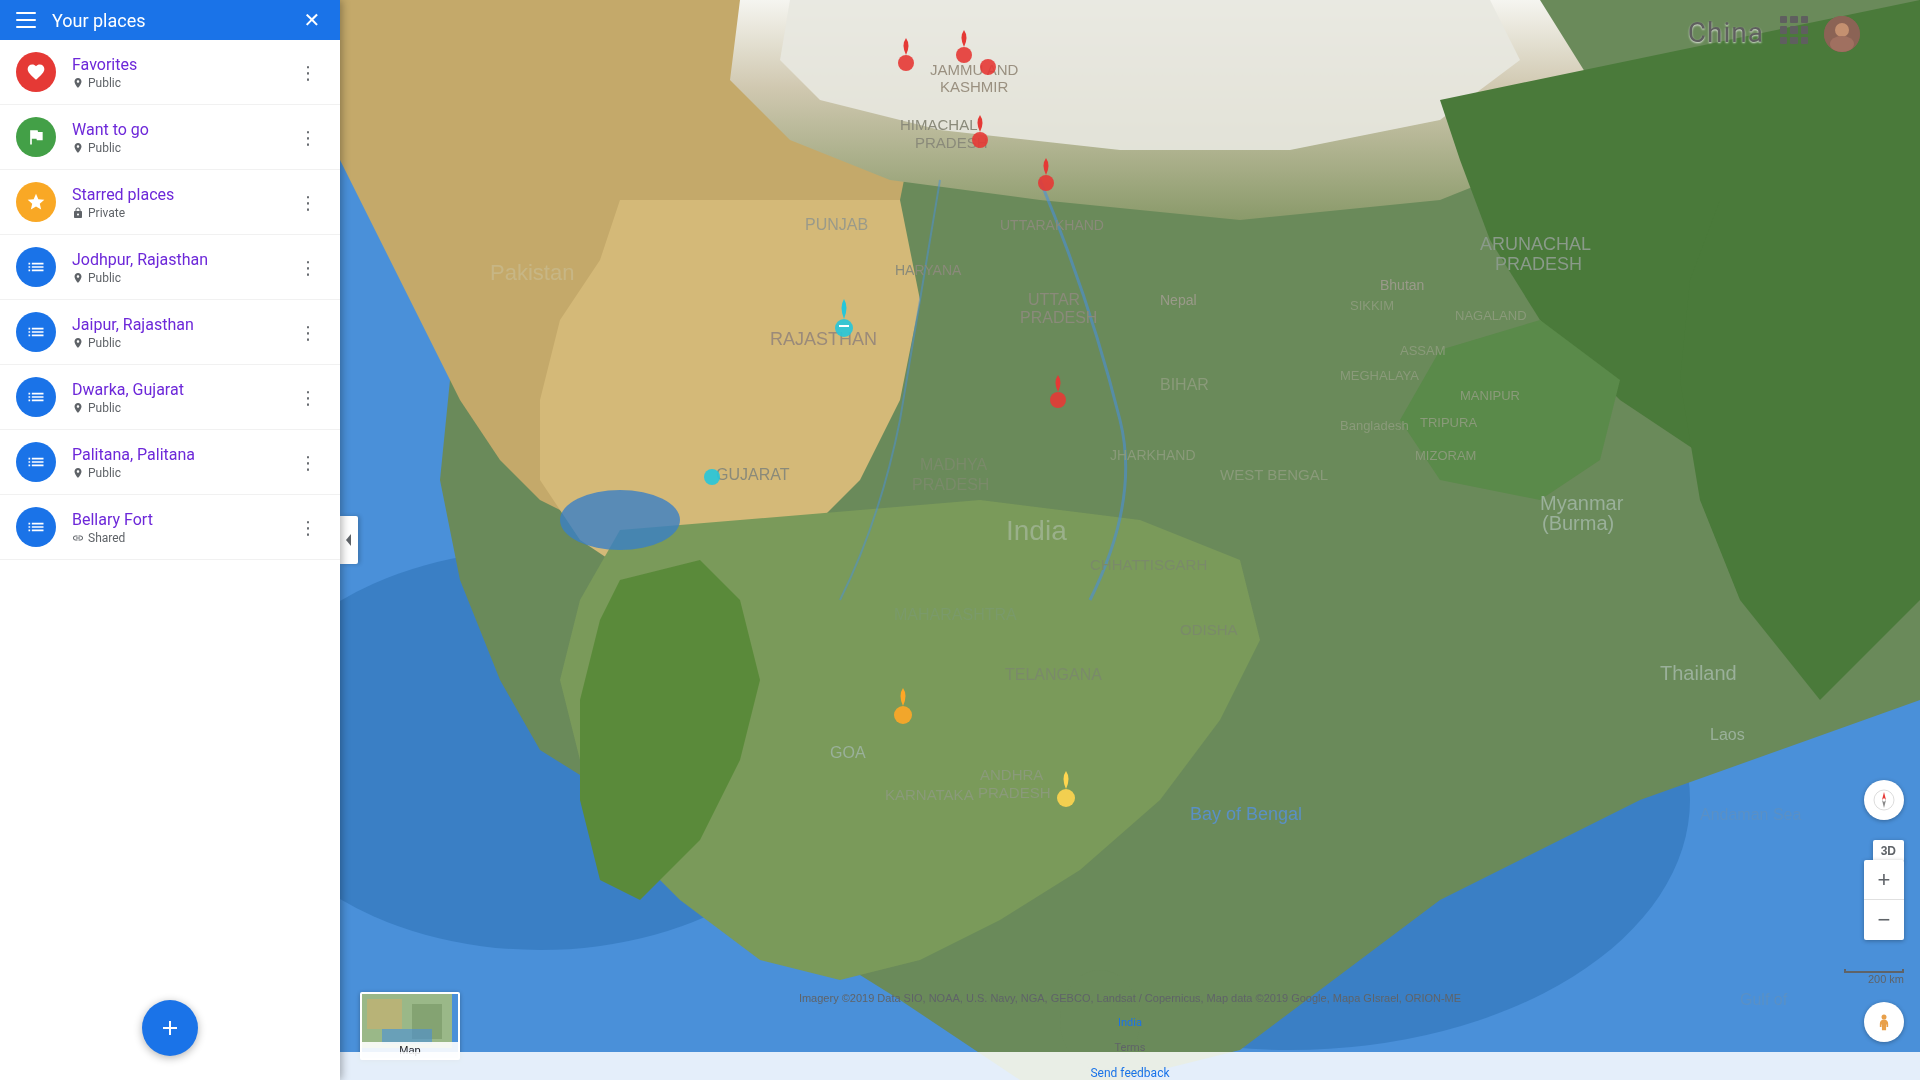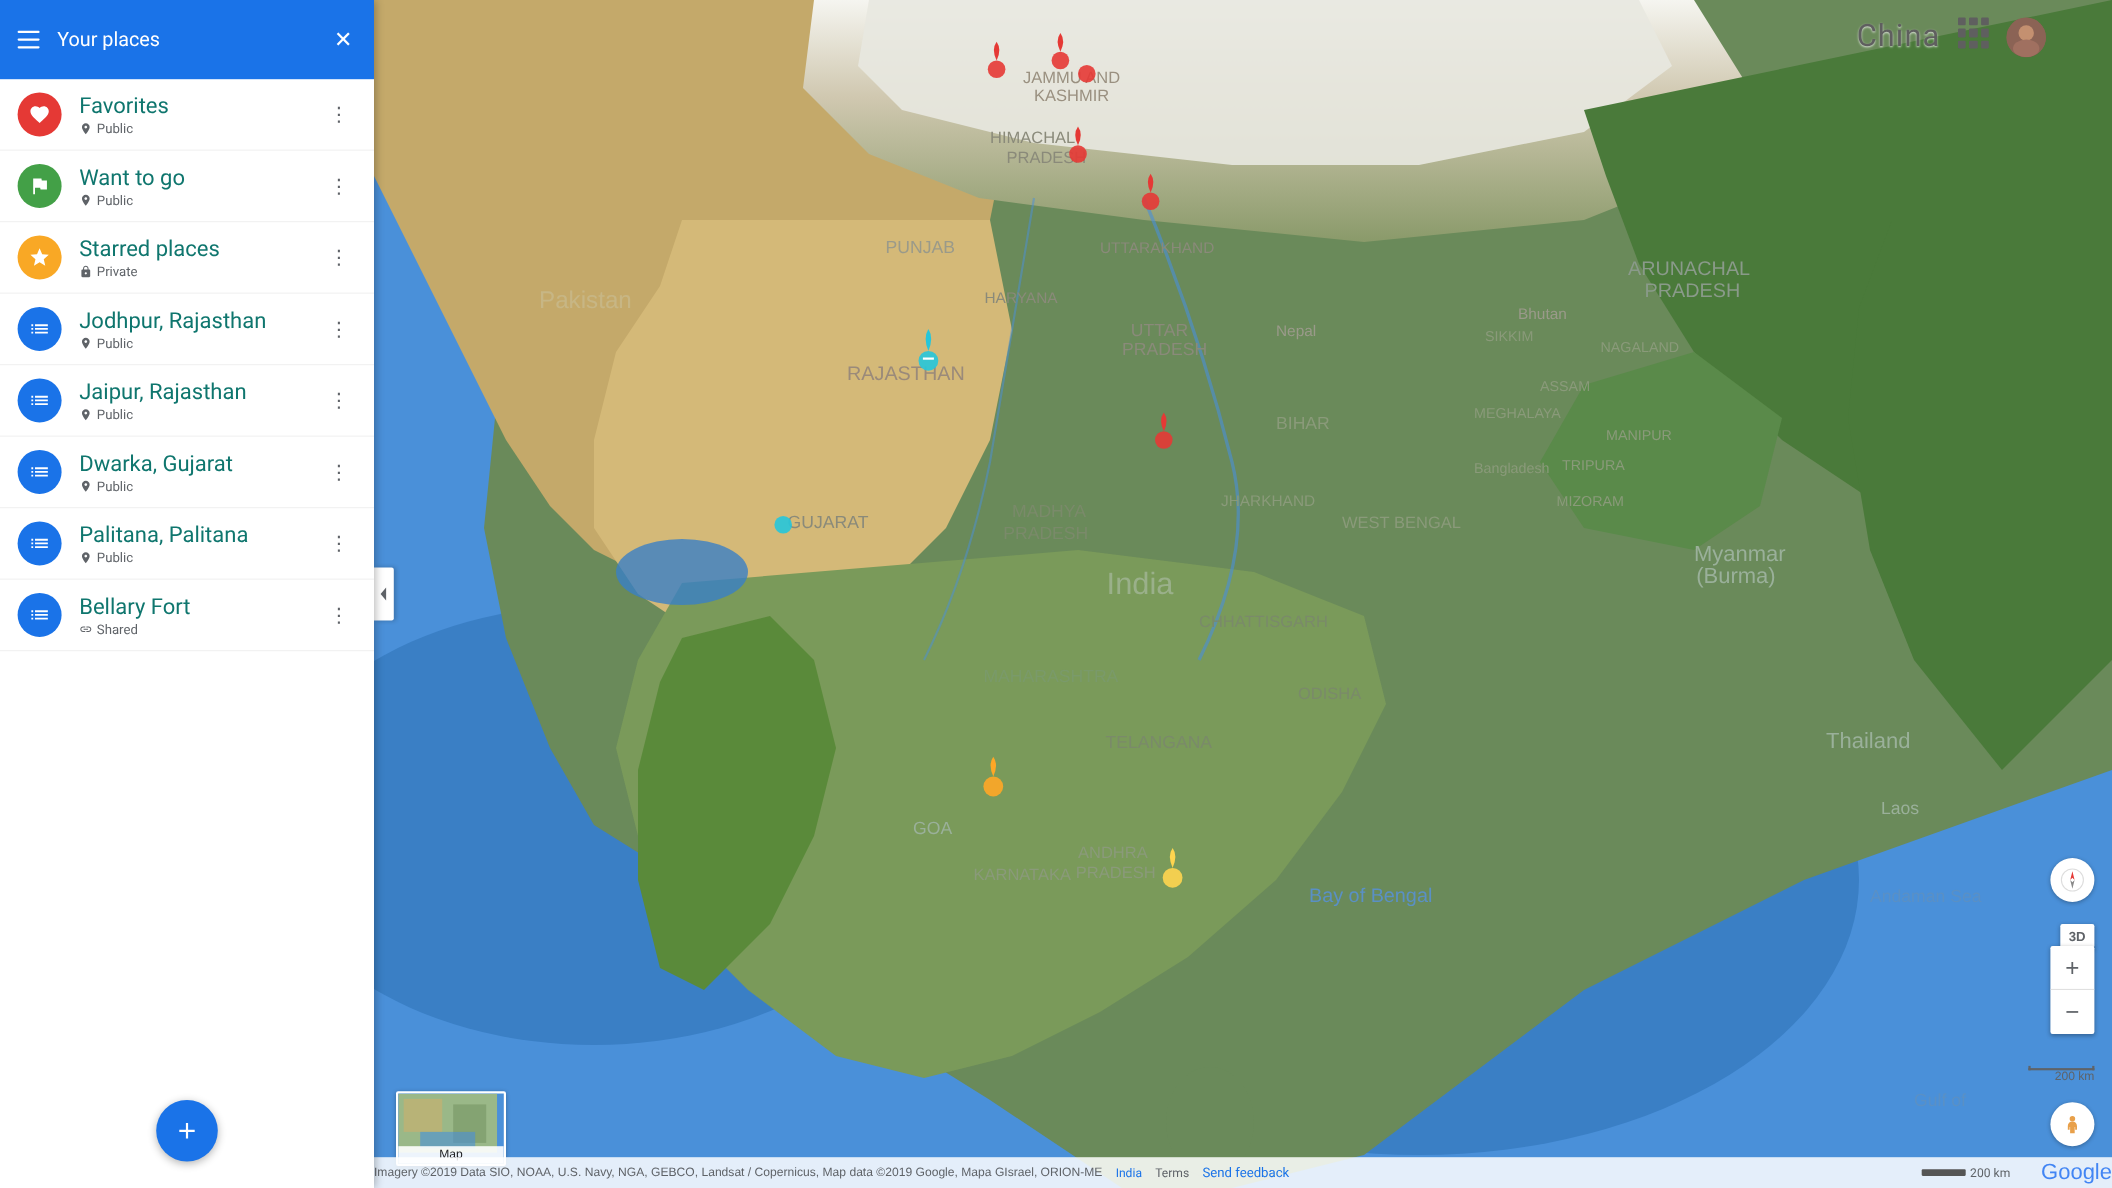--- a/index.html
+++ b/index.html
@@ -34,21 +34,21 @@
       flex-direction: column;
       box-shadow: 2px 0 8px rgba(0,0,0,0.3);
       z-index: 10;
     }
 
     
     .sidebar-header {
       background: #1a73e8;
       color: white;
       padding: 0 16px;
-      height: 72px;
+      height: 40px;
       display: flex;
       align-items: center;
       flex-shrink: 0;
     }
 
     .sidebar-header .hamburger-icon {
       width: 20px;
       height: 16px;
       display: flex;
       flex-direction: column;
@@ -144,22 +144,22 @@
     .list-icon svg {
       width: 20px;
       height: 20px;
     }
 
     .list-content {
       flex: 1;
     }
 
     .list-title {
-      font-size: 20px;
-      color: #0f766e;
+      font-size: 16px;
+      color: #6d28d9;
       font-weight: 400;
     }
 
     .list-subtitle {
       display: flex;
       align-items: center;
       margin-top: 2px;
       font-size: 12px;
       color: #5f6368;
     }
@@ -298,20 +298,21 @@
       left: 0;
       right: 0;
       height: 28px;
       background: rgba(255,255,255,0.85);
       display: flex;
       align-items: center;
       justify-content: center;
       font-size: 11px;
       color: #5f6368;
       gap: 12px;
+      flex-direction: column;
     }
   </style>
 </head>
 <body>
 
 <div id="map-container">
   
   <svg class="map-svg" viewBox="0 0 1580 1080" xmlns="http://www.w3.org/2000/svg" preserveAspectRatio="xMidYMid slice">
     <defs>
       <radialGradient id="oceanGrad" cx="50%" cy="50%" r="50%">

